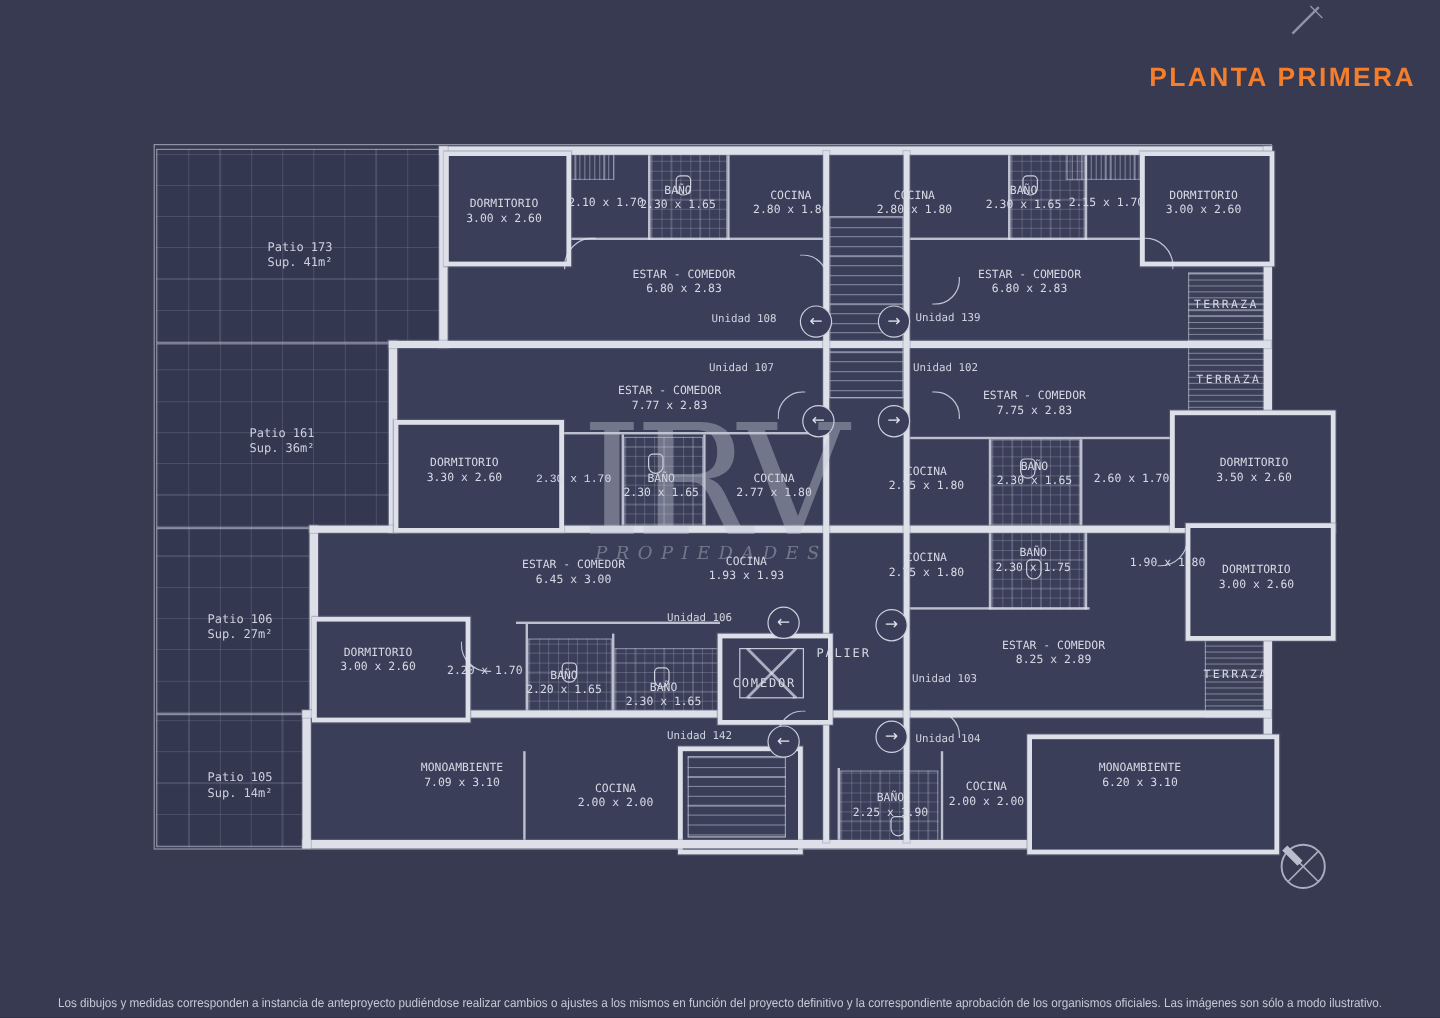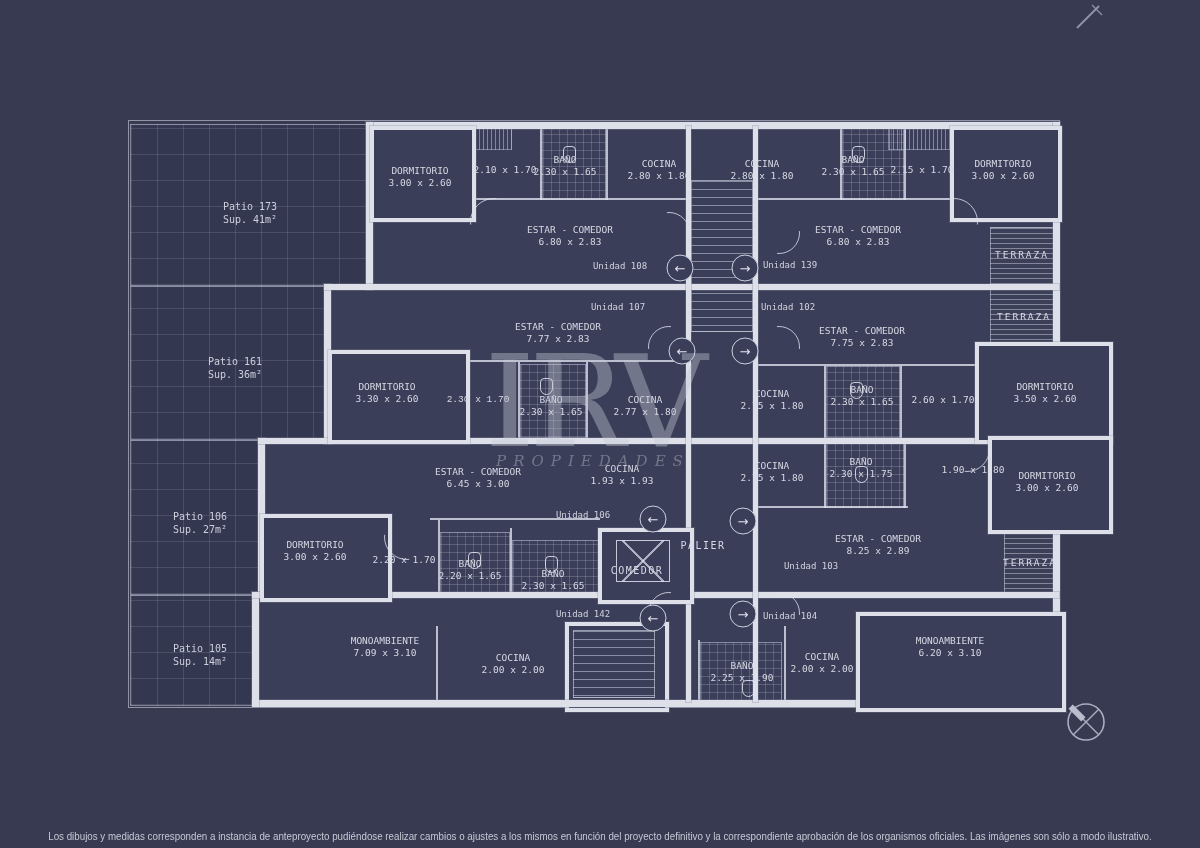--- a/index.html
+++ b/index.html
@@ -55,20 +55,21 @@
   .logo-text .bay{color:#ee7a2f;}
   #disclaimer{position:absolute;bottom:6px;left:0;width:1200px;text-align:center;font-size:10.5px;
               color:#c6c9d4;white-space:nowrap;transform:scaleX(.93);transform-origin:center;z-index:8;}
   .z1{z-index:1}.z2{z-index:2}.z3{z-index:3}.z4{z-index:4}.z5{z-index:5}
 </style>
 </head>
 <body>
 
 <div id="stage">
 
+  <div id="title">PLANTA PRIMERA</div>
   <svg class="abs" style="left:1072px;top:2px;z-index:8" width="34" height="30">
     <line x1="5" y1="26" x2="27" y2="4" stroke="#8d93a8" stroke-width="2"></line>
     <line x1="20" y1="3" x2="30" y2="13" stroke="#8d93a8" stroke-width="1.2"></line>
   </svg>
 
   <div class="abs boundary z1" style="left:128px;top:120px;width:930px;height:586px"></div>
 
   <div class="abs fill z1" style="left:366px;top:122px;width:694px;height:168px"></div>
   <div class="abs fill z1" style="left:324px;top:284px;width:735px;height:160px"></div>
   <div class="abs fill z1" style="left:258px;top:438px;width:801px;height:160px"></div>
@@ -234,21 +235,21 @@
       <div class="lbl t-core" style="left: 703px; top: 545px;">PALIER</div>
       <div class="lbl t-room" style="left: 772px; top: 472px;">COCINA
 2.75 x 1.80</div>
       <div class="lbl t-room" style="left: 861px; top: 468px;">BAÑO
 2.30 x 1.75</div>
       <div class="lbl t-dim" style="left: 973px; top: 470px;">1.90 x 1.80</div>
       <div class="lbl t-room" style="left: 1047px; top: 482px;">DORMITORIO
 3.00 x 2.60</div>
       <div class="lbl t-room" style="left: 878px; top: 545px;">ESTAR - COMEDOR
 8.25 x 2.89</div>
-      <div class="lbl t-unit" style="left: 787px; top: 567px; margin-left: 24px;">Unidad 103</div>
+      <div class="lbl t-unit" style="left: 787px; top: 567px;">Unidad 103</div>
       <div class="lbl t-terraza" style="left: 1030px; top: 563px;">TERRAZA</div>
       <div class="lbl t-unit" style="left: 583px; top: 615px;">Unidad 142</div>
       <div class="lbl t-unit" style="left: 790px; top: 617px;">Unidad 104</div>
       <div class="lbl t-room" style="left: 385px; top: 647px;">MONOAMBIENTE
 7.09 x 3.10</div>
       <div class="lbl t-room" style="left: 513px; top: 664px;">COCINA
 2.00 x 2.00</div>
       <div class="lbl t-room" style="left: 742px; top: 672px;">BAÑO
 2.25 x 1.90</div>
       <div class="lbl t-room" style="left: 822px; top: 663px;">COCINA

